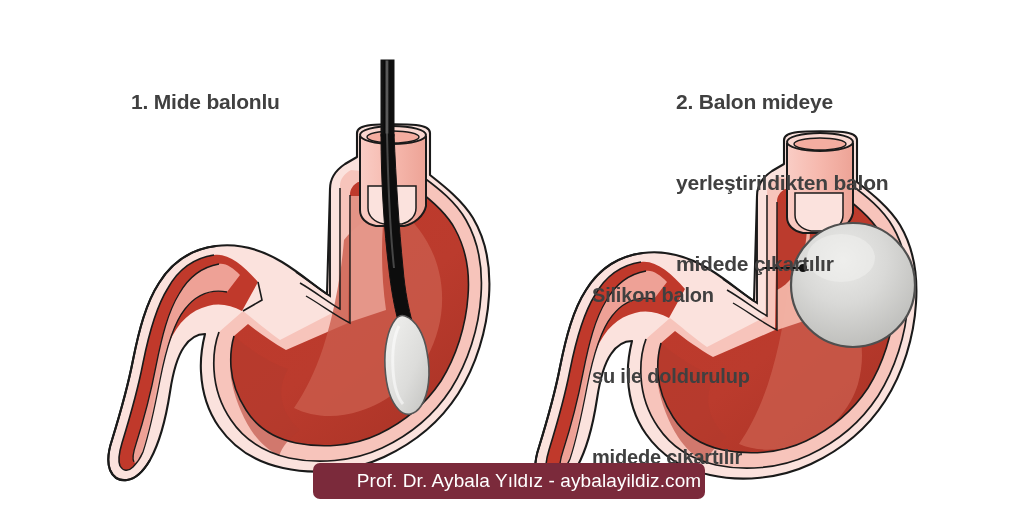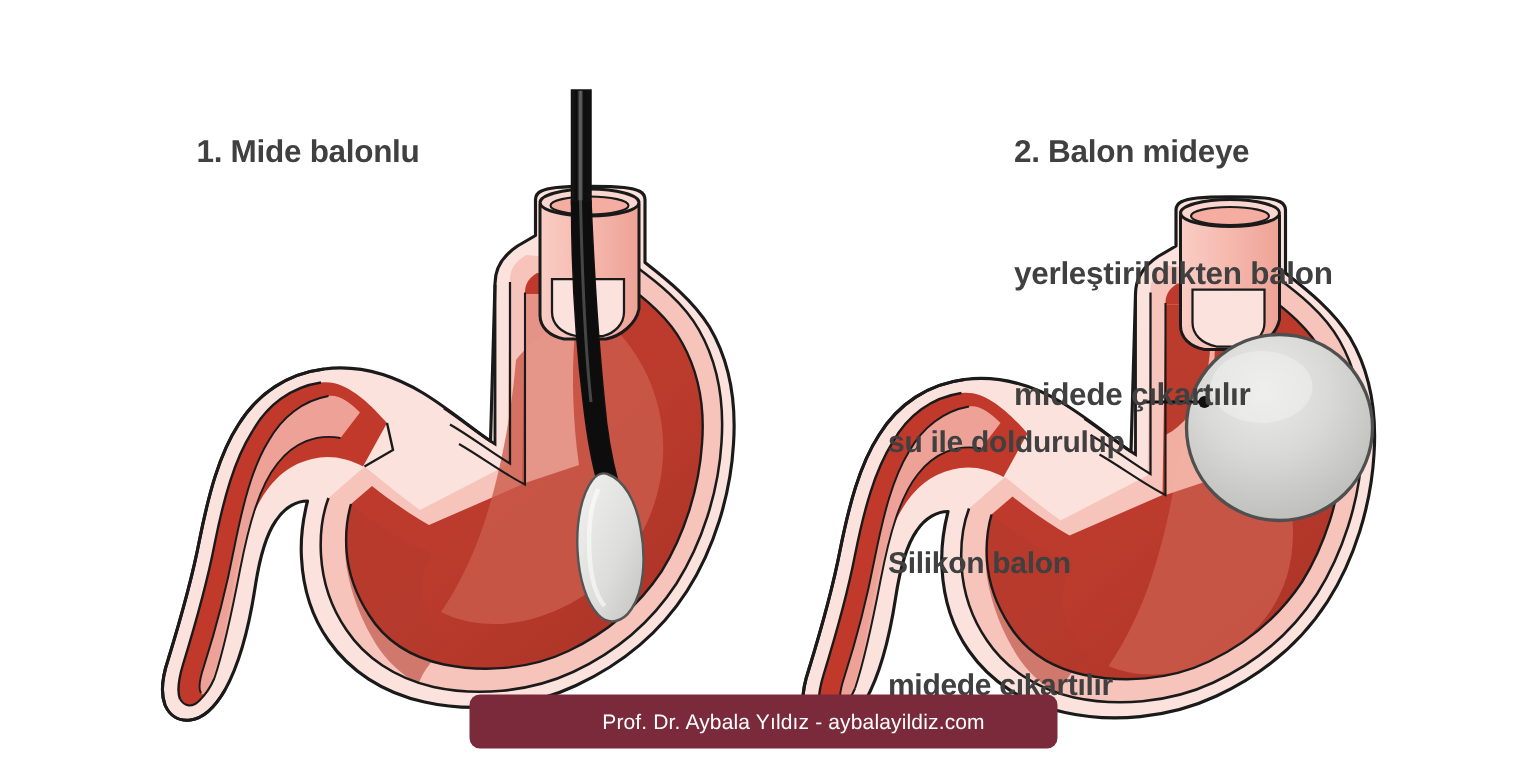--- a/index.html
+++ b/index.html
@@ -49,21 +49,21 @@
     height: 36px;
     background: #7b2a3b;
     border-radius: 7px;
     display: flex;
     align-items: center;
     justify-content: center;
   }
   #watermark-text {
     color: #ffffff;
     font-family: "Liberation Sans", sans-serif;
-    font-size: 14px;
+    font-size: 19px;
     font-weight: normal;
     letter-spacing: 0.1px;
     white-space: pre;
     margin-left: 40px;
   }
 </style>
 </head>
 <body>
 
 <div id="page">
@@ -430,22 +430,22 @@
     <div>1. Mide balonlu</div>
   </div>
 
   <div class="caption" id="step2-caption">
     <div>2. Balon mideye</div>
     <div>yerleştirildikten balon</div>
     <div>midede çıkartılır</div>
   </div>
 
   <div class="caption" id="balloon-caption">
+    <div>Silikon balon</div>
     <div>su ile doldurulup</div>
-    <div>Silikon balon</div>
     <div>midede çıkartılır</div>
   </div>
 
   <div id="watermark">
     <span id="watermark-text">Prof. Dr. Aybala Yıldız - aybalayildiz.com</span>
   </div>
 
 </div>
 
 </body></html>

